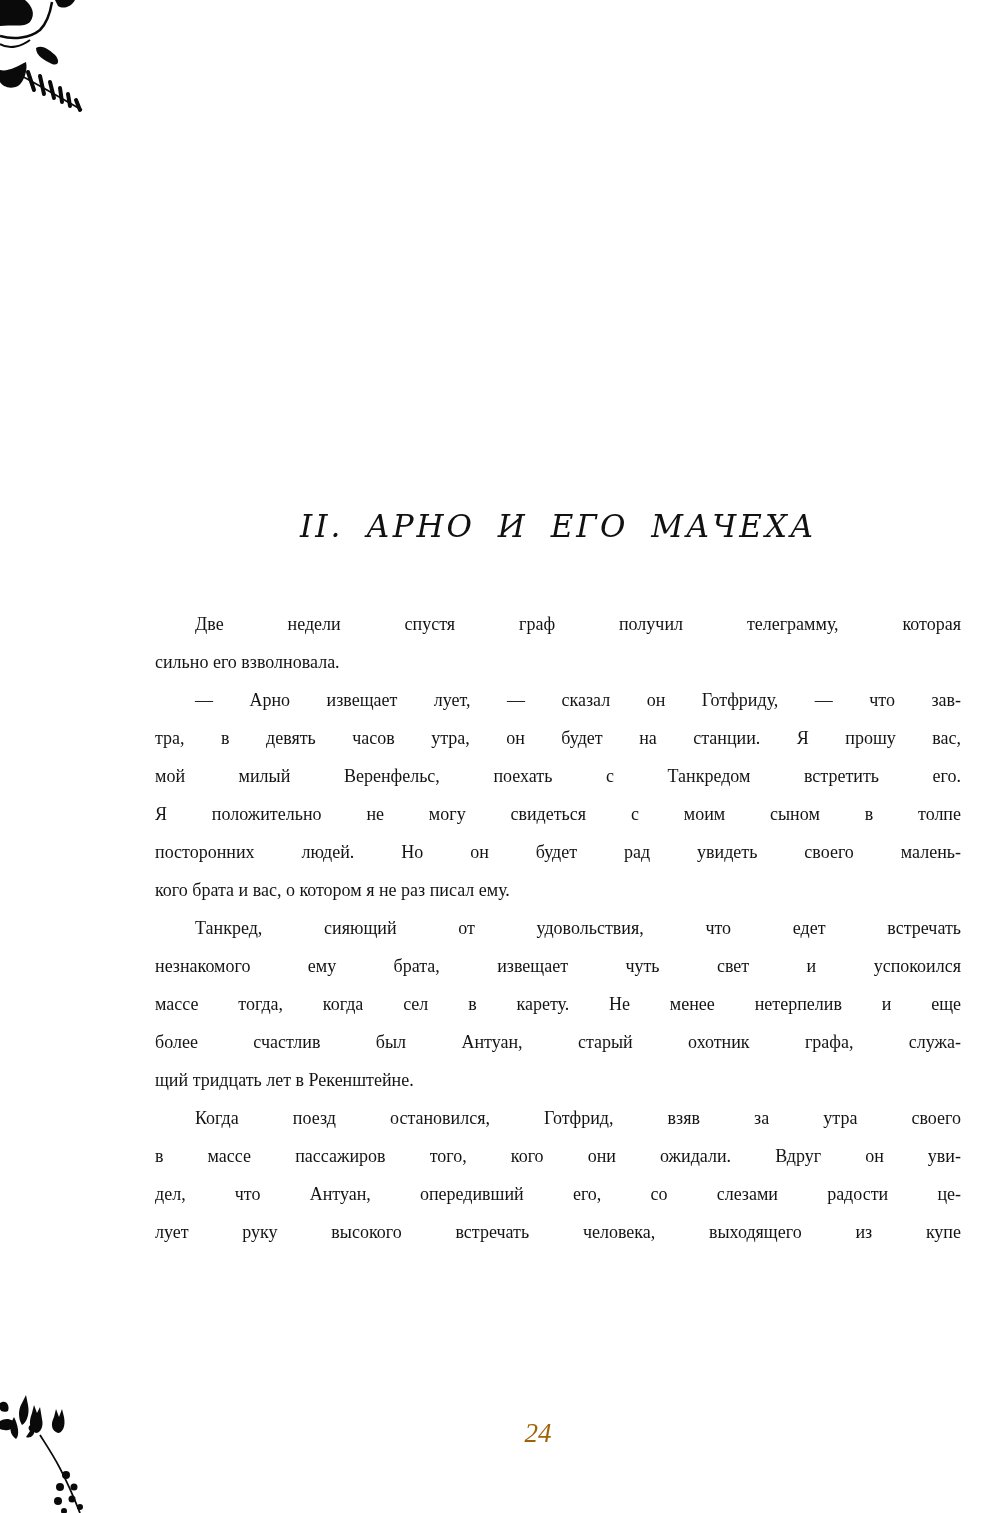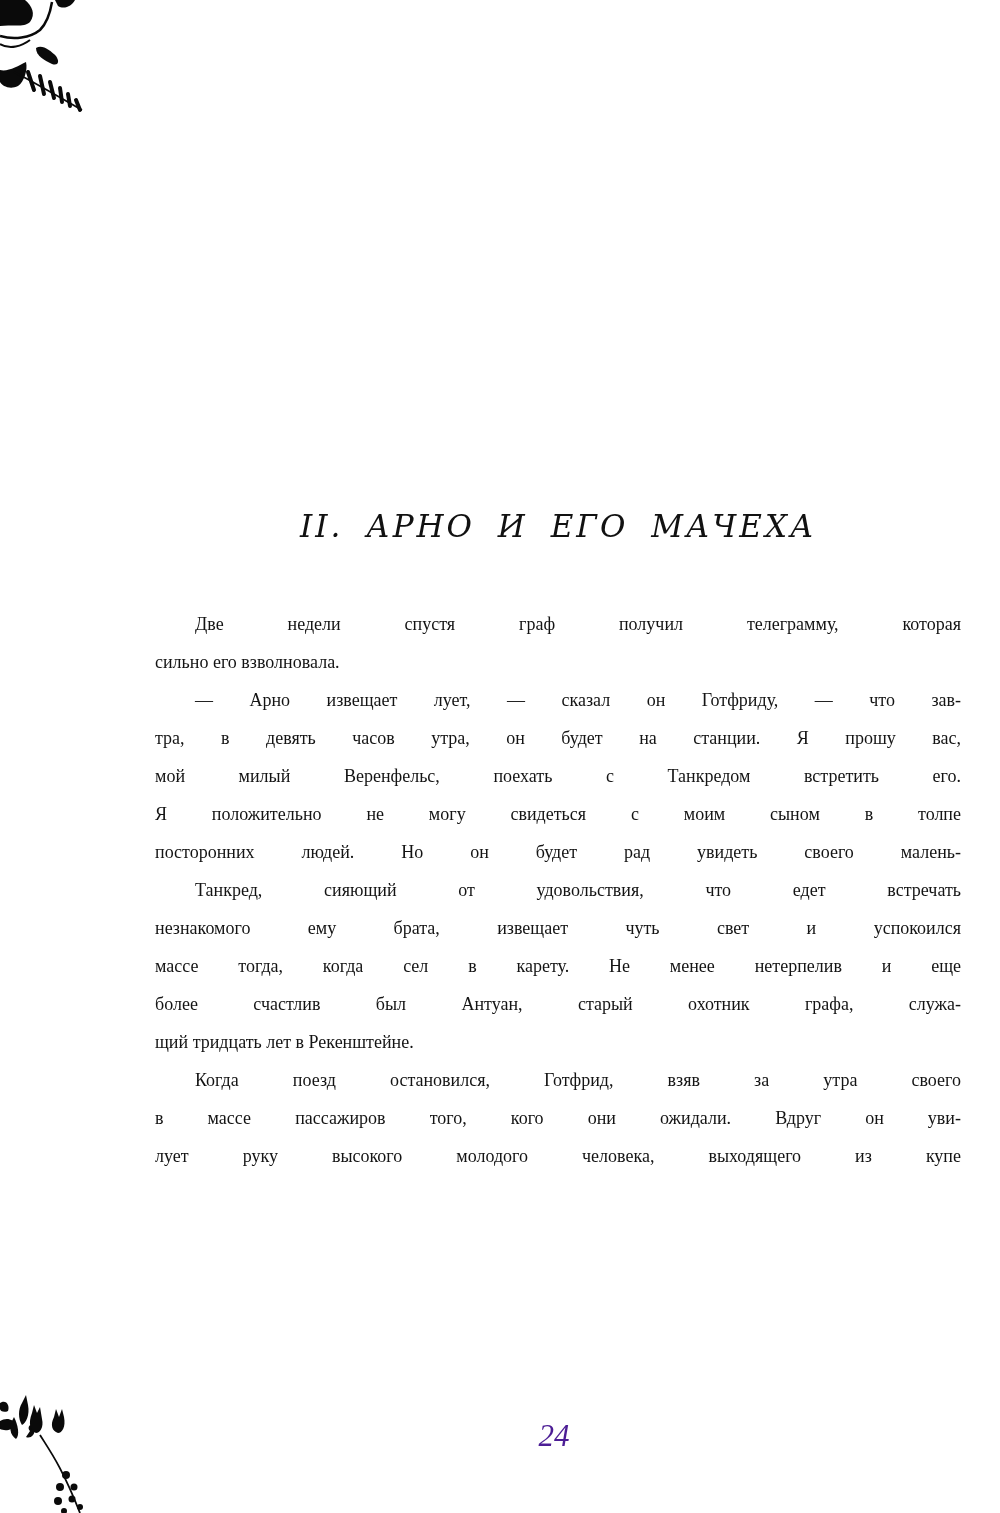--- a/index.html
+++ b/index.html
@@ -60,27 +60,27 @@
       overflow: visible;
     }
     .line.last {
       text-align-last: left;
     }
     .line.indent {
       padding-left: 40px;
     }
     .page-number {
       position: absolute;
-      left: 514px;
+      left: 498px;
       top: 1418px;
       width: 80px;
       text-align: center;
       font-style: italic;
-      font-size: 31px;
-      color: #4c1d95;
+      font-size: 27px;
+      color: #a16207;
     }
   </style>
 </head>
 <body>
 
 <svg class="ornament-top" viewBox="0 0 90 115" xmlns="http://www.w3.org/2000/svg">
   <path d="M0 0 L25 0 C32 6 36 14 30 22 C24 28 10 24 0 26 Z" fill="#0a0a0a"></path>
   <path d="M55 0 L75 0 C72 6 64 10 58 6 Z" fill="#0a0a0a"></path>
   <path d="M0 36 C14 40 30 38 40 30 C46 24 50 14 52 2" fill="none" stroke="#0a0a0a" stroke-width="2.5"></path>
   <path d="M0 44 C10 50 22 46 30 40" fill="none" stroke="#0a0a0a" stroke-width="2"></path>
@@ -96,32 +96,34 @@
   <div>
     <span class="line indent">Две недели спустя граф получил телеграмму, которая</span>
     <span class="line last">сильно его взволновала.</span>
   </div>
   <div>
     <span class="line indent">— Арно извещает лует, — сказал он Готфриду, — что зав-</span>
     <span class="line">тра, в девять часов утра, он будет на станции. Я прошу вас,</span>
     <span class="line">мой милый Веренфельс, поехать с Танкредом встретить его.</span>
     <span class="line">Я положительно не могу свидеться с моим сыном в толпе</span>
     <span class="line">посторонних людей. Но он будет рад увидеть своего малень-</span>
+    <span class="line last">кого брата и вас, о котором я не раз писал ему.</span>
   </div>
   <div>
     <span class="line indent">Танкред, сияющий от удовольствия, что едет встречать</span>
     <span class="line">незнакомого ему брата, извещает чуть свет и успокоился</span>
     <span class="line">массе тогда, когда сел в карету. Не менее нетерпелив и еще</span>
     <span class="line">более счастлив был Антуан, старый охотник графа, служа-</span>
     <span class="line last">щий тридцать лет в Рекенштейне.</span>
   </div>
   <div>
     <span class="line indent">Когда поезд остановился, Готфрид, взяв за утра своего</span>
     <span class="line">в массе пассажиров того, кого они ожидали. Вдруг он уви-</span>
-    <span class="line">лует руку высокого молодого человека, выходящего из купе</span>
+    <span class="line">дел, что Антуан, опередивший его, со слезами радости це-</span>
+    <span class="line">лует руку высокого встречать человека, выходящего из купе</span>
   </div>
 </div>
 
 <div class="page-number">24</div>
 
 <svg class="ornament-bottom" viewBox="0 0 95 118" xmlns="http://www.w3.org/2000/svg">
   <path d="M0 8 C6 4 10 10 8 16 C4 18 0 16 0 14 Z" fill="#0a0a0a"></path>
   <path d="M0 26 C6 22 14 24 16 30 C12 36 4 36 0 34 Z" fill="#0a0a0a"></path>
   <path d="M14 22 C18 30 20 40 16 44 C10 40 8 32 14 22 Z" fill="#0a0a0a"></path>
   <path d="M22 8 L26 0 L28 10 C30 20 26 28 22 30 C18 24 18 14 22 8 Z" fill="#0a0a0a"></path>

